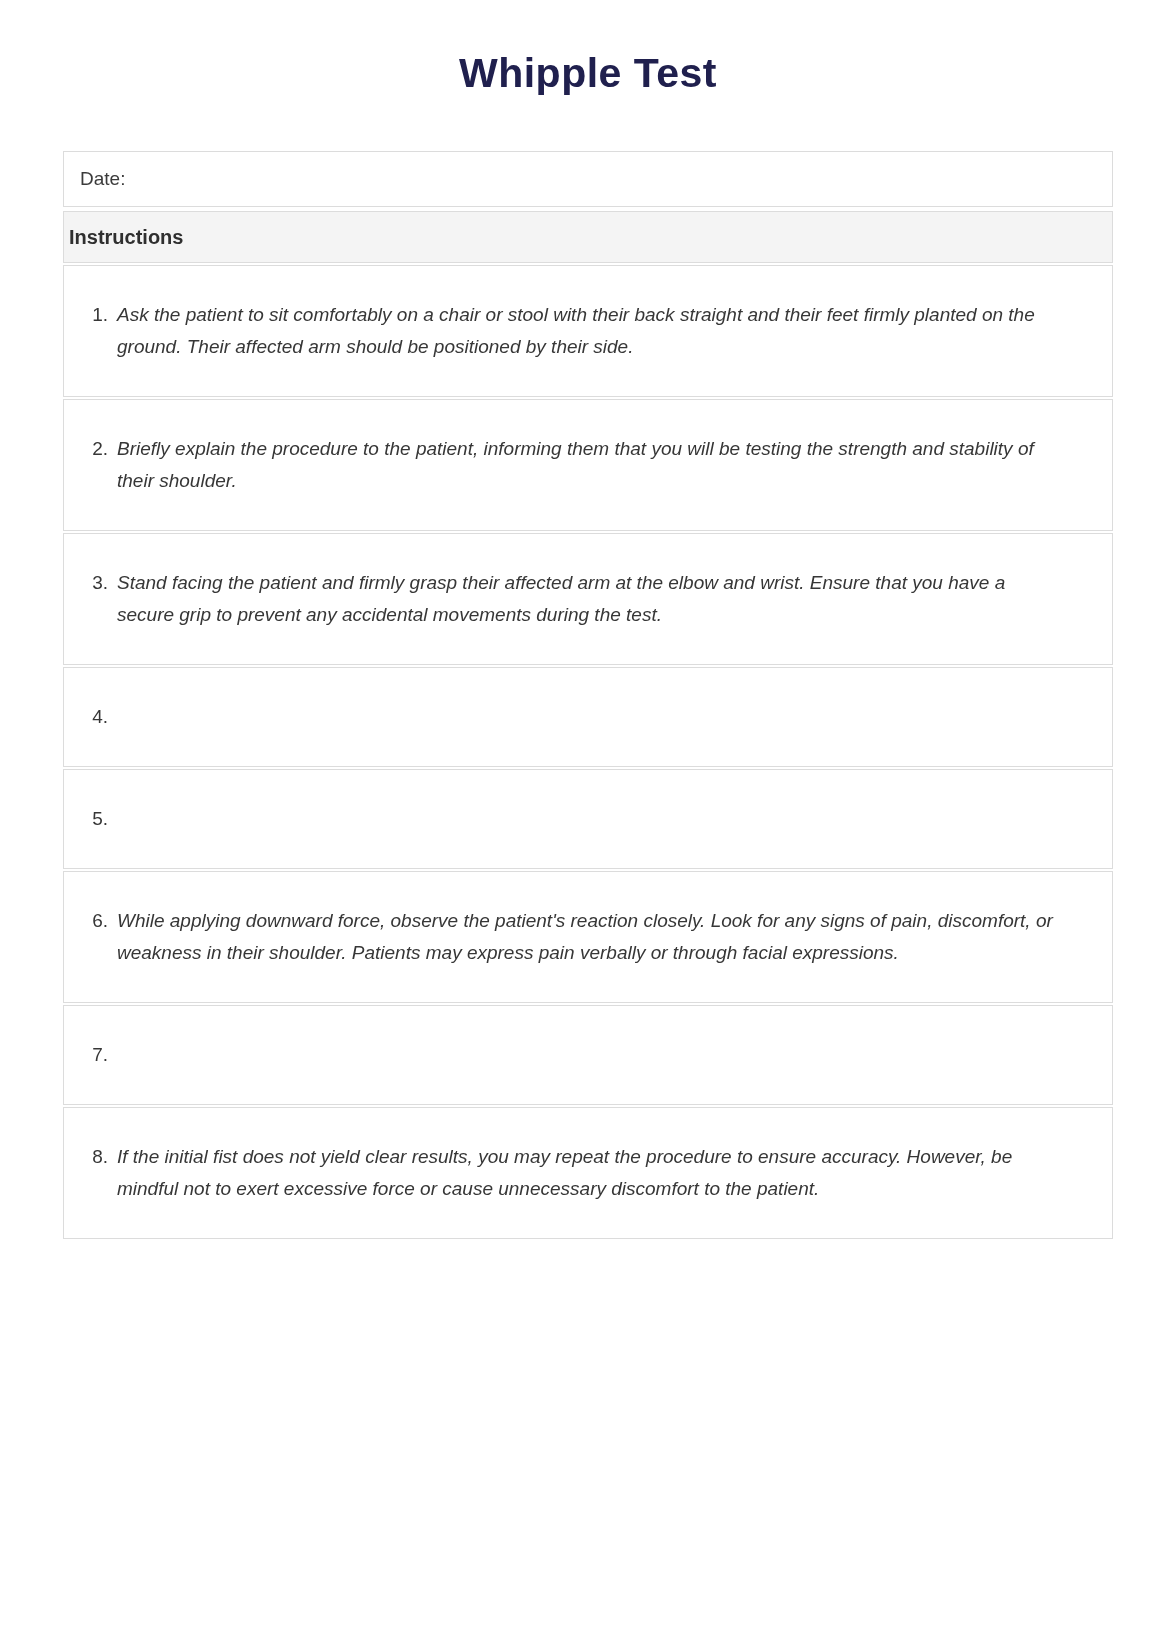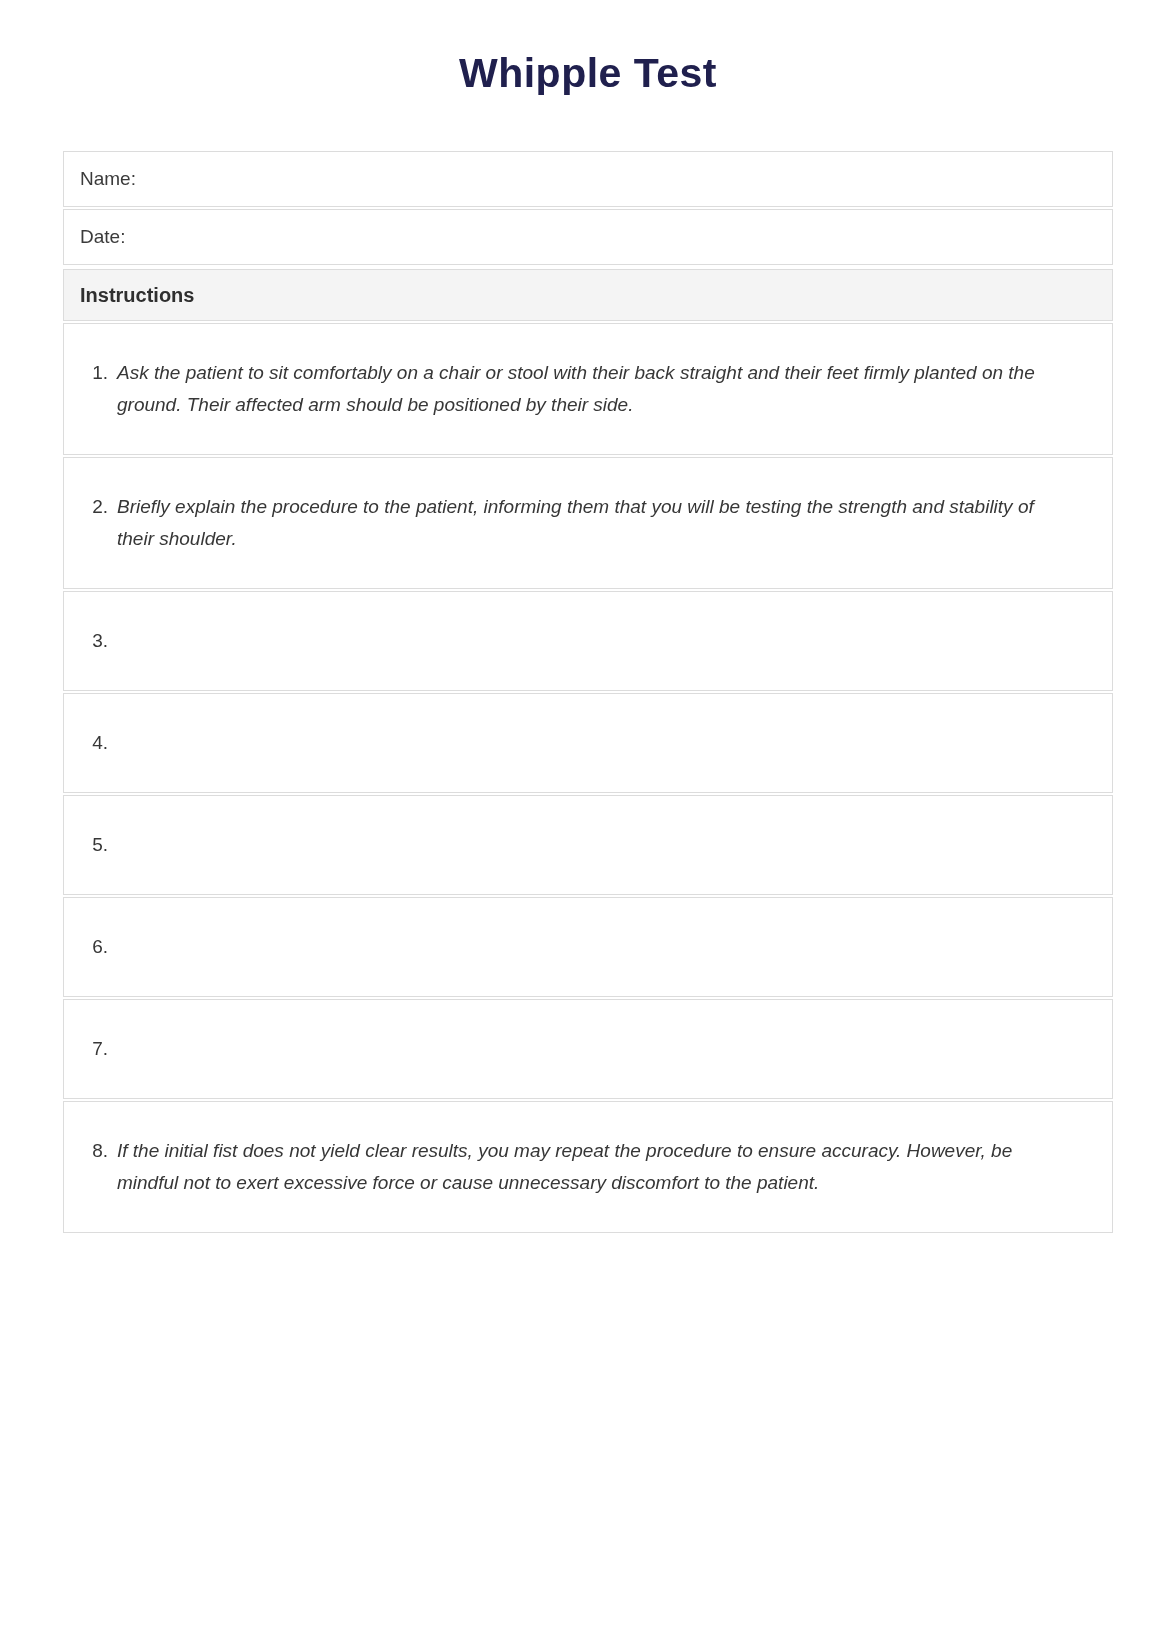--- a/index.html
+++ b/index.html
@@ -45,21 +45,21 @@
   .field-value {
     flex: 1;
     min-height: 26px;
     margin-left: 8px;
   }
   .header-row {
     background: #f4f4f4;
     font-weight: 700;
     font-size: 20px;
     line-height: 26px;
-    padding: 12px 16px;
+    padding: 12px 5px;
     color: #2f2f2f;
     margin-top: 4px;
   }
   .item-row {
     display: flex;
     align-items: flex-start;
     padding: 33px 20px 33px 0;
     font-size: 19px;
     line-height: 32px;
     color: #373737;
@@ -77,56 +77,54 @@
 </style>
 </head>
 <body>
 
 <div class="page">
 
   <h1 class="doc-title">Whipple Test</h1>
 
   <div class="form-table">
 
-    <div class="row field-row">
-      <span>Name:</span>
-      <span class="field-value"></span>
-    </div>
 
     <div class="row field-row">
       <span>Date:</span>
       <span class="field-value"></span>
     </div>
 
     <div class="row header-row">Instructions</div>
 
     <div class="row item-row">
       <span class="item-number">1.</span>
       <span class="item-text">Ask the patient to sit comfortably on a chair or stool with their back straight and their feet firmly planted on the ground. Their affected arm should be positioned by their side.</span>
     </div>
 
     <div class="row item-row">
       <span class="item-number">2.</span>
       <span class="item-text">Briefly explain the procedure to the patient, informing them that you will be testing the strength and stability of their shoulder.</span>
     </div>
 
     <div class="row item-row">
       <span class="item-number">3.</span>
+      <span class="item-text">Stand facing the patient and firmly grasp their affected arm at the elbow and wrist. Ensure that you have a secure grip to prevent any accidental movements during the test.</span>
     </div>
 
     <div class="row item-row">
       <span class="item-number">4.</span>
     </div>
 
     <div class="row item-row">
       <span class="item-number">5.</span>
     </div>
 
     <div class="row item-row">
       <span class="item-number">6.</span>
+      <span class="item-text">While applying downward force, observe the patient's reaction closely. Look for any signs of pain, discomfort, or weakness in their shoulder. Patients may express pain verbally or through facial expressions.</span>
     </div>
 
     <div class="row item-row">
       <span class="item-number">7.</span>
     </div>
 
     <div class="row item-row">
       <span class="item-number">8.</span>
       <span class="item-text">If the initial fist does not yield clear results, you may repeat the procedure to ensure accuracy. However, be mindful not to exert excessive force or cause unnecessary discomfort to the patient.</span>
     </div>

